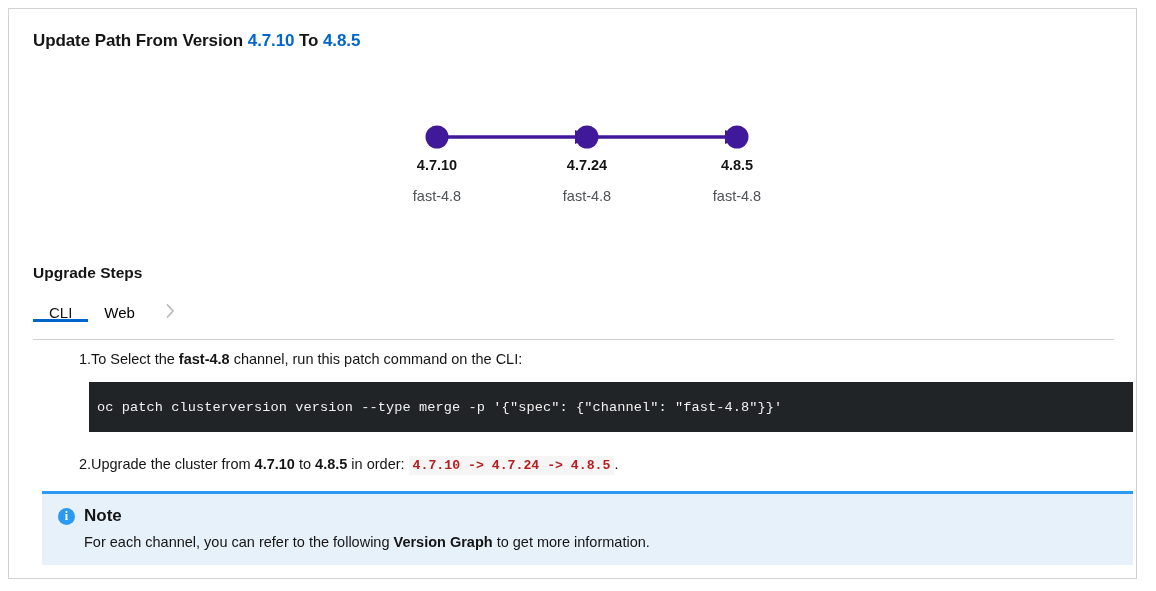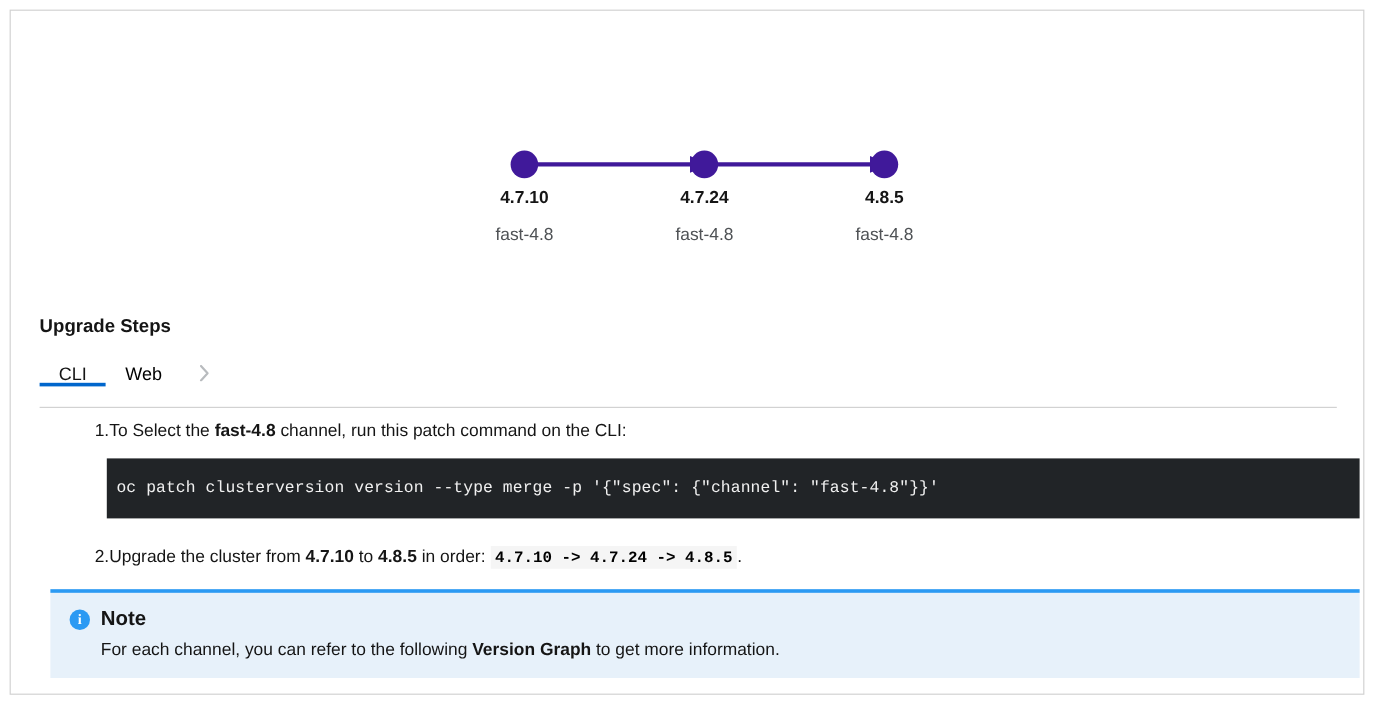--- a/index.html
+++ b/index.html
@@ -161,21 +161,21 @@
 
   .step2 {
     position: absolute;
     left: 0; top: 105px;
     width: 100%;
   }
   .inline-code {
     font-family: "Liberation Mono", "DejaVu Sans Mono", monospace;
     font-size: 13.2px;
     background: #f5f5f5;
-    color: #000000;
+    color: #b91c1c;
     padding: 2px 4px;
     font-weight: 700;
     white-space: pre;
   }
 
   
   .note {
     position: absolute;
     left: 33px; top: 482px;
     width: 1091px; height: 74px;
@@ -213,20 +213,26 @@
     font-size: 14.5px;
     color: #151515;
   }
   .note-body b { font-weight: 700; }
 </style>
 </head>
 <body>
 
 <div class="card">
 
+  <div class="page-title">
+    <span>Update Path From Version</span>
+    <span class="ver">4.7.10</span>
+    <span class="sep">To</span>
+    <span class="ver">4.8.5</span>
+  </div>
 
   <div class="graph">
     <svg width="1081" height="46" viewBox="0 0 1081 46">
 
       <g>
         <line x1="412" y1="33" x2="545" y2="33" stroke="#40199a" stroke-width="3.5"></line>
         <polygon points="542,26 559,33 542,40" fill="#40199a"></polygon>
       </g>
 
       <g>

